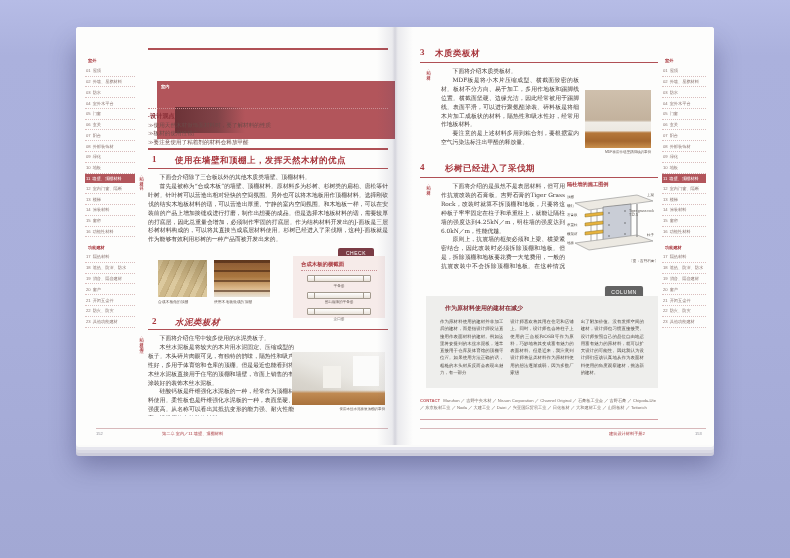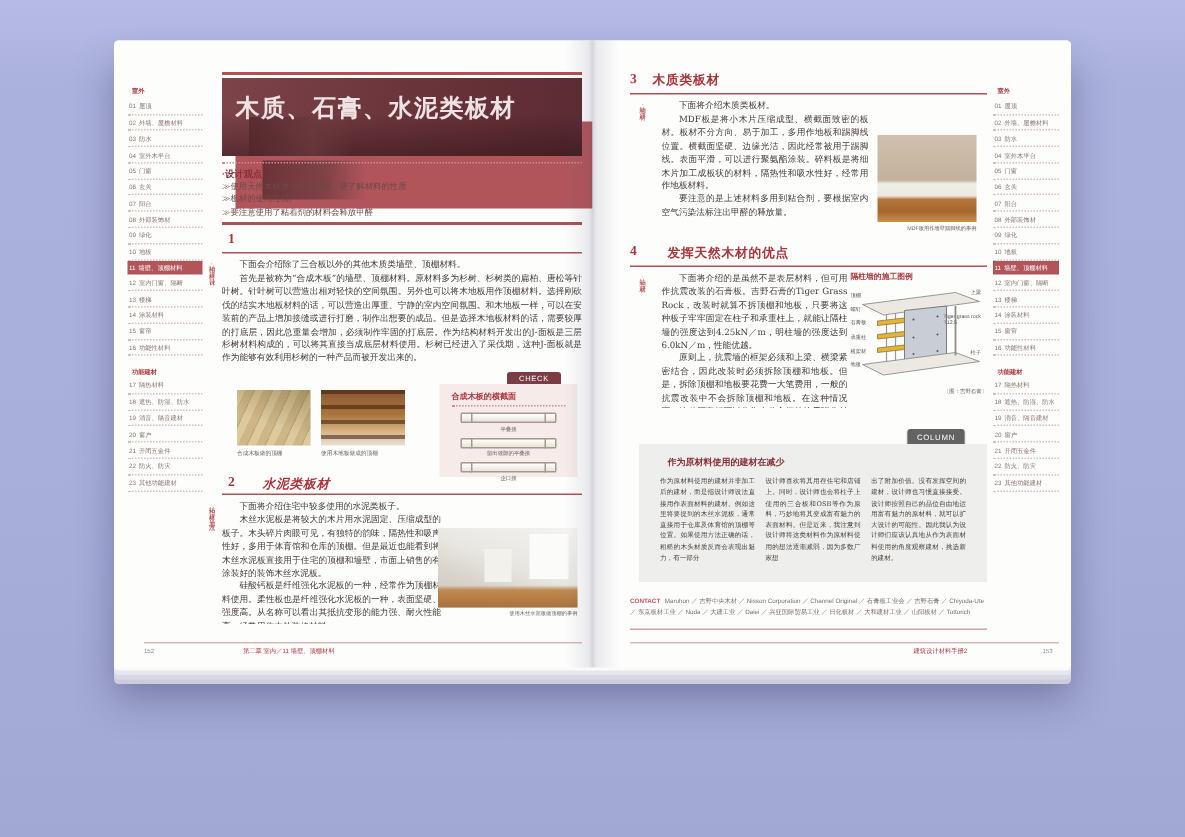--- a/index.html
+++ b/index.html
@@ -218,39 +218,37 @@
           </div>
 
           <div class="toc-row item">
             <span class="toc-num">23</span>
             <span>其他功能建材</span>
           </div>
         </div>
 
       <div class="abs rule-red" style="left:72px;top:21px;width:240px;"></div>
 
-      <div class="banner">
-        <span class="banner-title">木质、石膏、水泥类板材</span>
-      </div>
       <div class="abs dotted" style="left:72px;top:81px;width:240px;"></div>
 
       <div class="abs" style="left:72px;top:85px;width:240px;">
         <div class="dp-head">·设计观点</div>
         <div>
 
             <div class="dp-item">≫使用天然木材做饰面材料时，要了解材料的性质</div>
 
             <div class="dp-item">≫板材的使用性很广</div>
 
             <div class="dp-item">≫要注意使用了粘着剂的材料会释放甲醛</div>
           </div>
       </div>
       <div class="abs rule-red" style="left:72px;top:121px;width:240px;"></div>
 
       <span class="abs sec-num" style="left:76px;top:127px;">1</span>
+      <span class="abs sec-title" style="left:99px;top:128px;">使用在墙壁和顶棚上，发挥天然木材的优点</span>
       <div class="abs rule-red" style="left:72px;top:141px;width:240px;height:1px;"></div>
       <span class="abs side-label" style="left:63px;top:146px;height:62px;">结构·建材·设计</span>
       <div class="abs body-text" style="left:72px;top:146px;width:240px;height:74px;">
 
       <p>下面会介绍除了三合板以外的其他木质类墙壁、顶棚材料。</p>
           <p>首先是被称为“合成木板”的墙壁、顶棚材料。原材料多为杉树、杉树类的扁柏、唐松等针叶树。针叶树可以营造出相对轻快的空间氛围。另外也可以将木地板用作顶棚材料。选择刚砍伐的结实木地板材料的话，可以营造出厚重、宁静的室内空间氛围。和木地板一样，可以在安装前的产品上增加接缝或进行打磨，制作出想要的成品。但是选择木地板材料的话，需要较厚的打底层，因此总重量会增加，必须制作牢固的打底层。作为结构材料开发出的J-面板是三层杉树材料构成的，可以将其直接当成底层材料使用。杉树已经进入了采伐期，这种J-面板就是作为能够有效利用杉树的一种产品而被开发出来的。</p>
         </div>
 
       <div class="photo ph-wood1" style="left:82px;top:233px;width:49px;height:37px;"></div>
       <span class="abs caption" style="left:82px;top:272px;width:49px;">合成木板做的顶棚</span>
@@ -307,21 +305,21 @@
       <div class="abs body-text" style="left:46px;top:40px;width:138px;height:82px;">
 
       <p>下面将介绍木质类板材。</p>
           <p>MDF板是将小木片压缩成型、横截面致密的板材。板材不分方向、易于加工，多用作地板和踢脚线位置。横截面坚硬、边缘光洁，因此经常被用于踢脚线。表面平滑，可以进行聚氨酯涂装。碎料板是将细木片加工成板状的材料，隔热性和吸水性好，经常用作地板材料。</p>
           <p>要注意的是上述材料多用到粘合剂，要根据室内空气污染法标注出甲醛的释放量。</p>
         </div>
       <div class="photo ph-mdf" style="left:190px;top:63px;width:66px;height:58px;"></div>
       <span class="abs caption" style="left:190px;top:123px;width:66px;text-align:right;font-size:3.5px;">MDF板用作墙壁踢脚线的事例</span>
 
       <span class="abs sec-num" style="left:25px;top:135px;">4</span>
-      <span class="abs sec-title" style="left:50px;top:136px;">发挥天然木材的优点</span>
+      <span class="abs sec-title" style="left:50px;top:136px;">杉树已经进入了采伐期</span>
       <div class="abs rule-red" style="left:25px;top:150px;width:238px;height:1px;"></div>
       <span class="abs side-label" style="left:31px;top:155px;height:50px;">结构·建材</span>
       <div class="abs body-text" style="left:46px;top:155px;width:124px;height:90px;">
 
       <p>下面将介绍的是虽然不是表层材料，但可用作抗震改装的石膏板。吉野石膏的Tiger Grass Rock，改装时就算不拆顶棚和地板，只要将这种板子牢牢固定在柱子和承重柱上，就能让隔柱墙的强度达到4.25kN／m，明柱墙的强度达到6.0kN／m，性能优越。</p>
           <p>原则上，抗震墙的框架必须和上梁、横梁紧密结合，因此改装时必须拆除顶棚和地板。但是，拆除顶棚和地板要花费一大笔费用，一般的抗震改装中不会拆除顶棚和地板。在这种情况下，这种石膏板可以作为十分方便的抗震强化材料。</p>
         </div>
 
       <div class="diagram">
         <span class="diagram-title">隔柱墙的施工图例</span>

